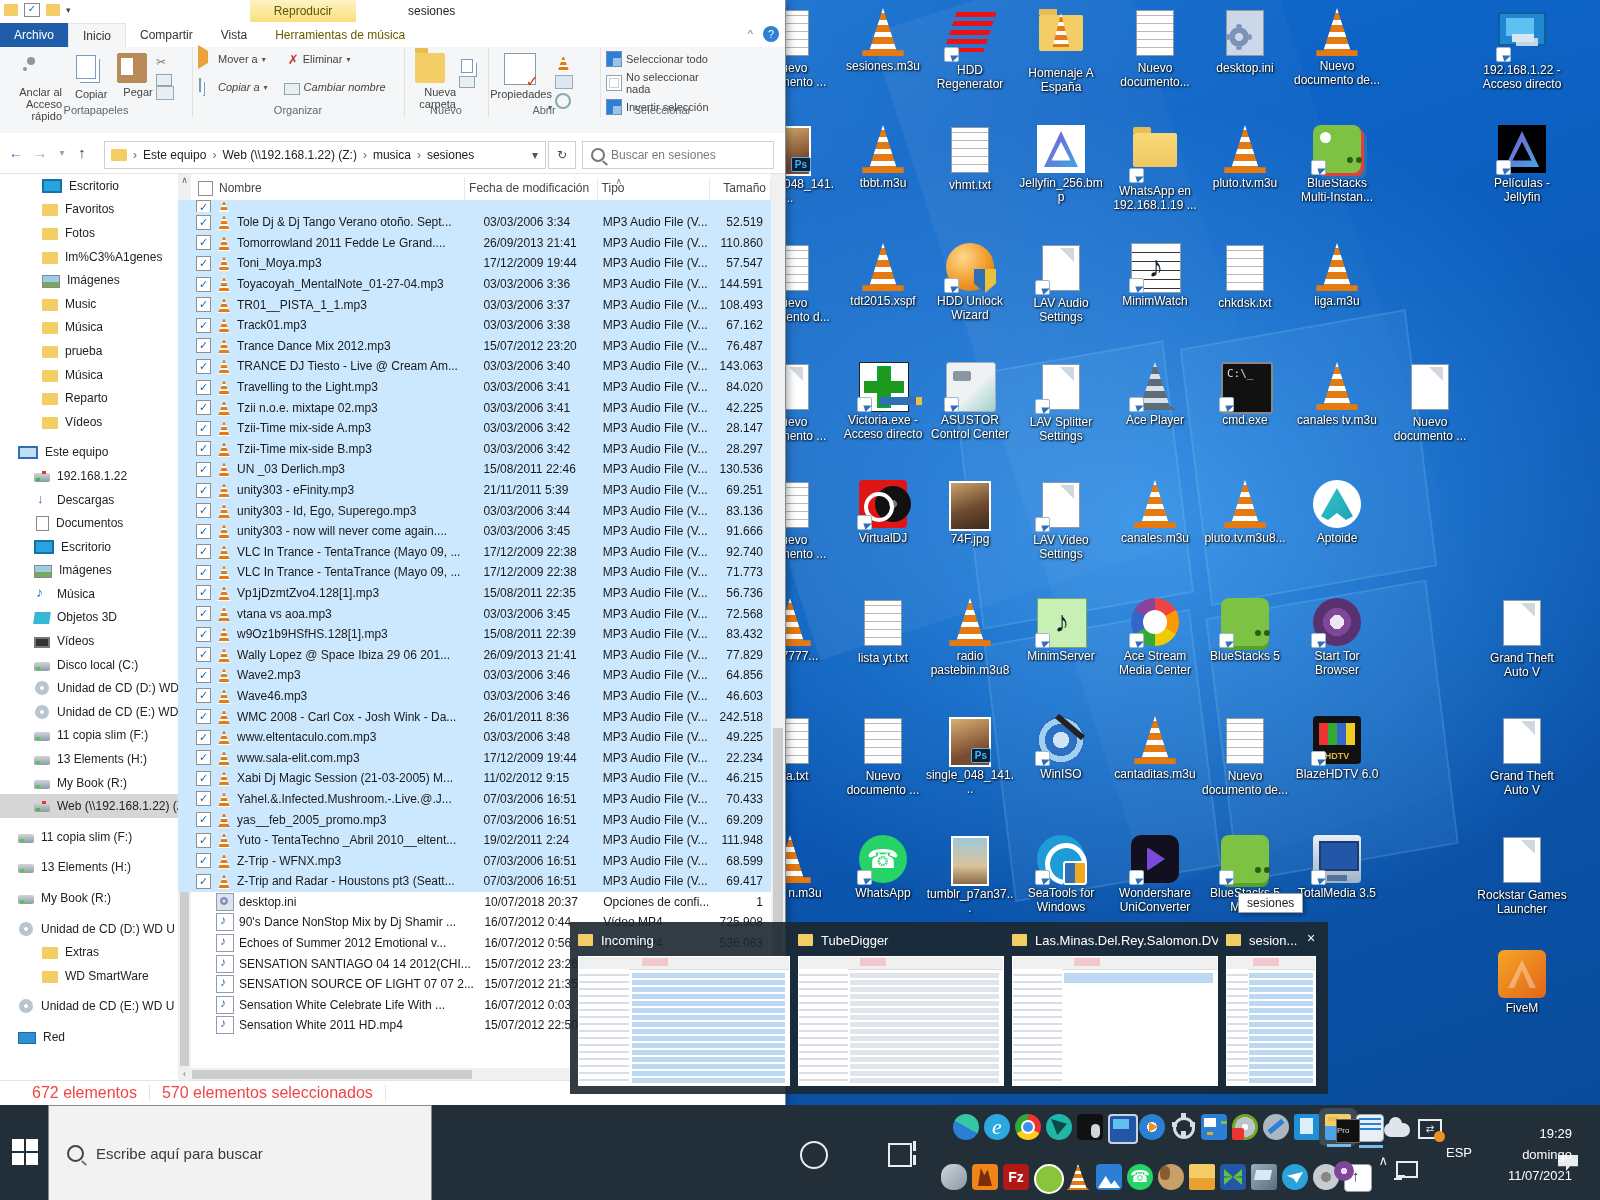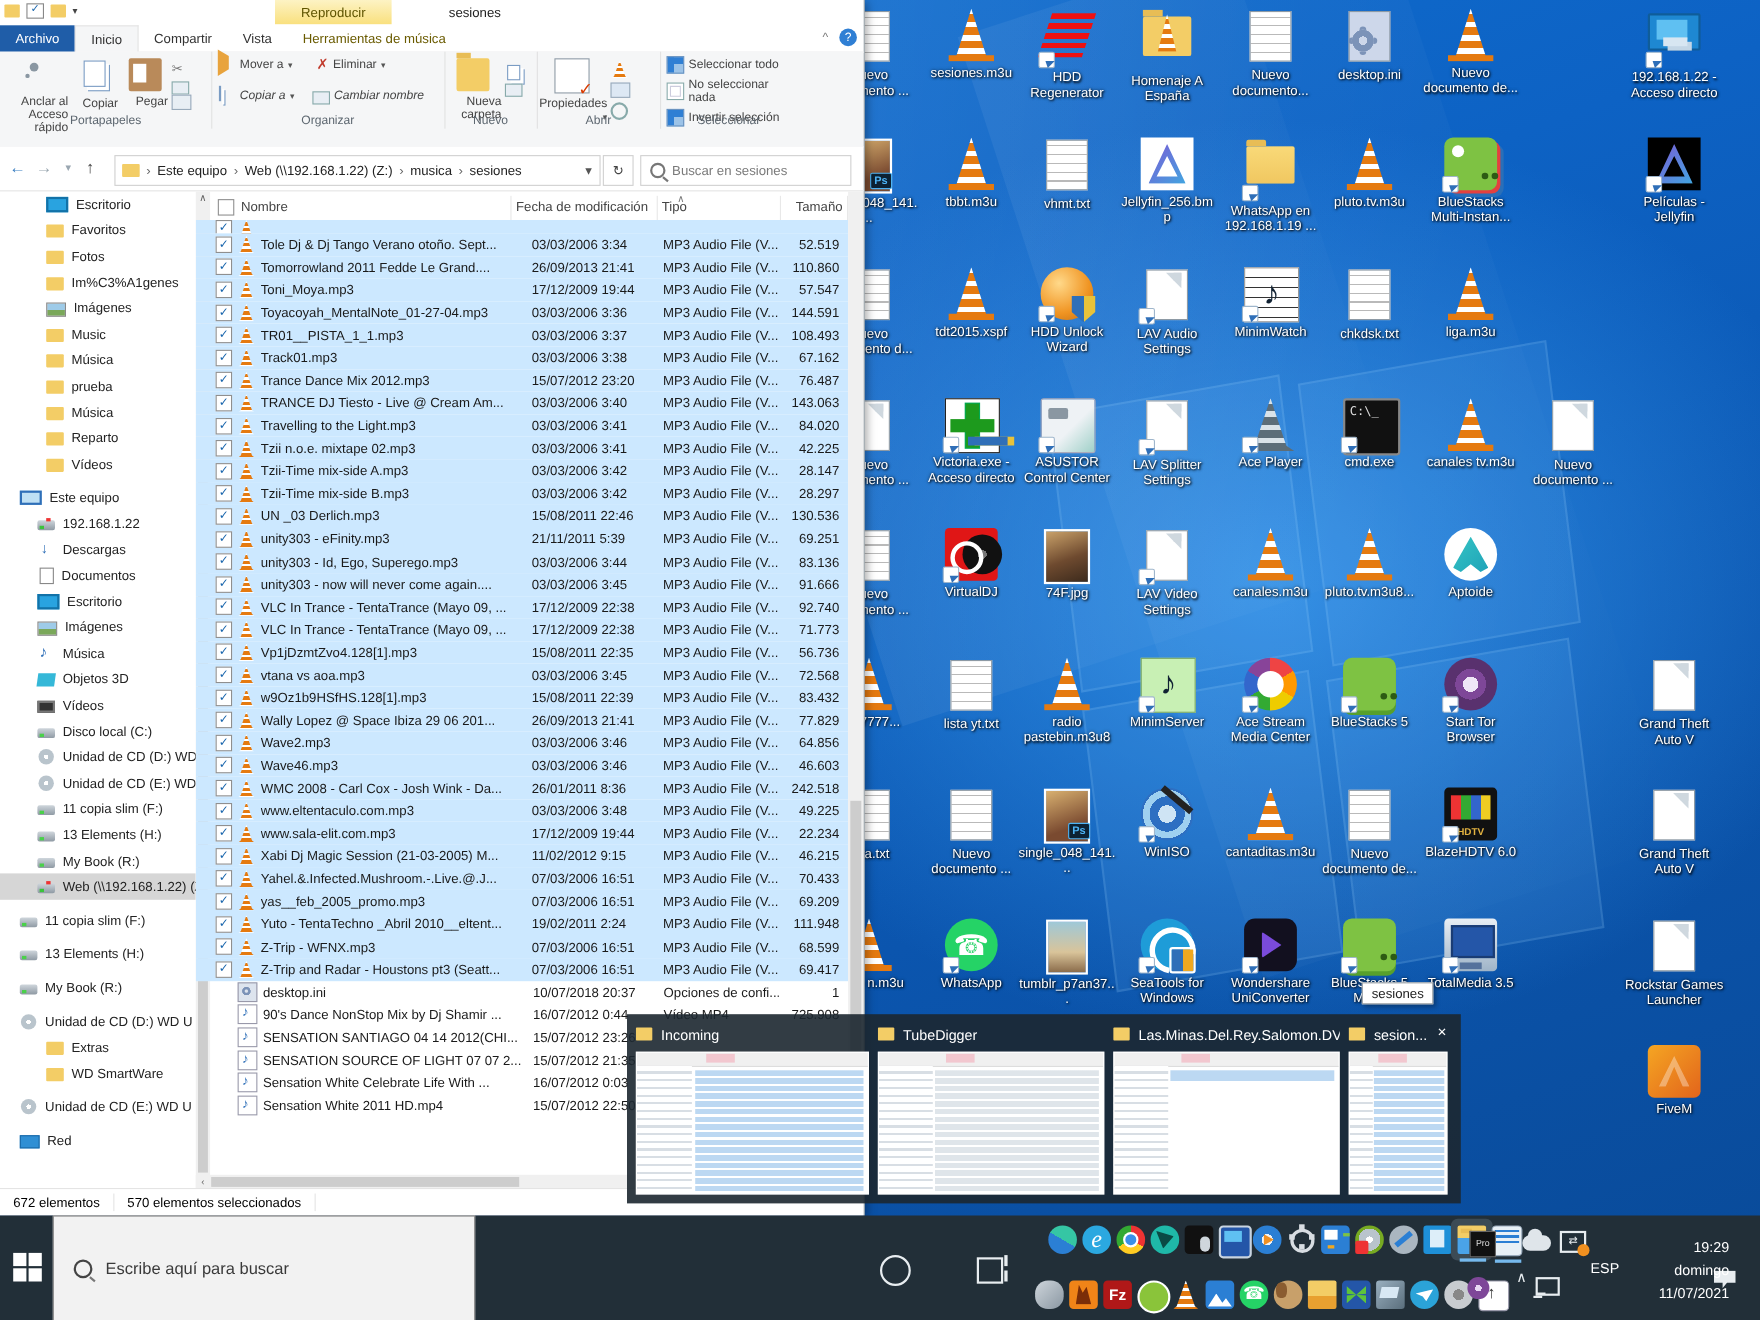--- a/index.html
+++ b/index.html
@@ -216,21 +216,21 @@
   .fic-video{background:#fff;border:1px solid #99a;}
   .fic-video::after{content:"♪";color:#2f6fb8;font-size:12px;position:absolute;left:3px;top:-1px;}
   .fr-name{width:252px;white-space:nowrap;overflow:hidden;}
   .fr-date{width:122px;color:#1a1a1a;}
   .fr-type{width:108px;white-space:nowrap;overflow:hidden;}
   .fr-size{width:56px;text-align:right;padding-right:8px;}
   #hscroll{position:absolute;left:178px;right:14px;bottom:24px;height:13px;background:#f0f0f0;}
   #hthumb{position:absolute;left:14px;top:2px;width:280px;height:9px;background:#cdcdcd;}
   
   #statusbar{position:absolute;left:0;bottom:0;right:0;height:24px;background:#fff;border-top:1px solid #e4e4e4;
-    display:flex;align-items:center;font-size:12px;color:#000000;}
+    display:flex;align-items:center;font-size:16px;color:#ef4444;padding-left:20px;}
   #statusbar .sseg{padding:0 12px;border-right:1px solid #e4e4e4;height:16px;line-height:16px;}
   
   #flyout{position:absolute;left:570px;top:922px;width:758px;height:172px;background:rgba(28,39,48,.90);z-index:15;display:flex;padding:0;}
   .pcard{position:absolute;top:6px;bottom:6px;}
   .pcard-head{display:flex;align-items:center;gap:8px;color:#fff;font-size:13px;height:24px;white-space:nowrap;overflow:hidden;}
   .pfold{width:15px;height:12px;background:#f3cd66;border-radius:1px;flex:none;}
   .pclose{position:absolute;right:2px;top:2px;color:#fff;font-size:14px;width:18px;text-align:center;}
   .pthumb{position:absolute;left:0;right:0;top:28px;bottom:2px;background:#fff;border:1px solid rgba(255,255,255,.25);overflow:hidden;}
   .tribbon{height:12px;background:#f0f0f0;border-bottom:1px solid #ddd;position:relative;}
   .tribbon::after{content:"";position:absolute;left:30%;top:1px;width:26px;height:8px;background:#f2c7cf;}
@@ -305,21 +305,21 @@
   .tb-scan{background:linear-gradient(135deg,#9ab0c0,#5a6e7c);border-radius:3px;}
   .tb-scan::after{content:"";position:absolute;left:4px;top:6px;width:16px;height:10px;background:#d8e8f4;transform:skewX(-12deg);}
   .tb-telegram{border-radius:50%;background:#2ba3d8;}
   .tb-telegram::after{content:"";position:absolute;left:5px;top:8px;width:16px;height:11px;background:#fff;clip-path:polygon(0 35%,100% 0,60% 100%,40% 60%);}
   .tb-greyball{border-radius:50%;background:radial-gradient(circle,#888 0 5px,#c8ccd0 5px 13px);}
   .tb-upload{background:#fff;border:1px solid #99a;}
   .tb-upload::after{content:"↑";position:absolute;left:7px;top:2px;color:#333;font-weight:bold;font-size:15px;}
   
   #tray{position:absolute;right:0;top:0;height:95px;color:#fff;font-size:13px;}
   .tray-ic{position:absolute;}
-  .pro-i{width:22px;height:22px;background:#111;border:1px solid #666;color:#ddd;font-size:8px;text-align:center;line-height:22px;}
+  .pro-i{width:22px;height:22px;background:#111;border:1px solid #666;color:#ddd;font-size:8px;text-align:left;line-height:22px;}
   .cloud-i{width:26px;height:14px;background:#dfe5ea;border-radius:8px;}
   .cloud-i::before{content:"";position:absolute;left:5px;top:-6px;width:13px;height:13px;border-radius:50%;background:#dfe5ea;}
   .sync-i{width:20px;height:16px;border:2px solid #e8edf0;color:#e8edf0;font-size:10px;text-align:center;line-height:15px;}
   .sync-i::after{content:"";position:absolute;right:-5px;bottom:-5px;width:11px;height:11px;border-radius:50%;background:#f09020;}
   .onion-i{width:20px;height:20px;border-radius:50%;background:radial-gradient(circle,#e8d8f4 0 3px,#7e4798 3px 10px);}
   .chev-i{color:#e8edf0;font-size:13px;}
   .netmon-i{width:18px;height:13px;border:2px solid #e8edf0;}
   .netmon-i::after{content:"";position:absolute;left:-4px;bottom:-4px;width:8px;height:2px;background:#e8edf0;box-shadow:3px -3px 0 #e8edf0;}
   .notif-i{width:20px;height:16px;background:#e8edf0;clip-path:polygon(0 0,100% 0,100% 70%,60% 70%,40% 100%,40% 70%,0 70%);}
   #clockblock{position:absolute;right:28px;top:18px;text-align:right;line-height:21px;}
@@ -1499,20 +1499,28 @@
 
         <div class="frow">
           <span class="cbx">✓</span>
           <span class="fic fic-video"></span>
           <span class="fr-name">90's Dance NonStop Mix by Dj Shamir ...</span>
           <span class="fr-date">16/07/2012 0:44</span>
           <span class="fr-type">Vídeo MP4</span>
           <span class="fr-size">725.908</span>
         </div>
 
+        <div class="frow">
+          <span class="cbx">✓</span>
+          <span class="fic fic-video"></span>
+          <span class="fr-name">Echoes of Summer 2012   Emotional v...</span>
+          <span class="fr-date">16/07/2012 0:56</span>
+          <span class="fr-type">Vídeo MP4</span>
+          <span class="fr-size">536.063</span>
+        </div>
 
 
         <div class="frow">
           <span class="cbx">✓</span>
           <span class="fic fic-video"></span>
           <span class="fr-name">SENSATION SANTIAGO 04 14 2012(CHI...</span>
           <span class="fr-date">15/07/2012 23:26</span>
           <span class="fr-type"></span>
           <span class="fr-size"></span>
         </div>

